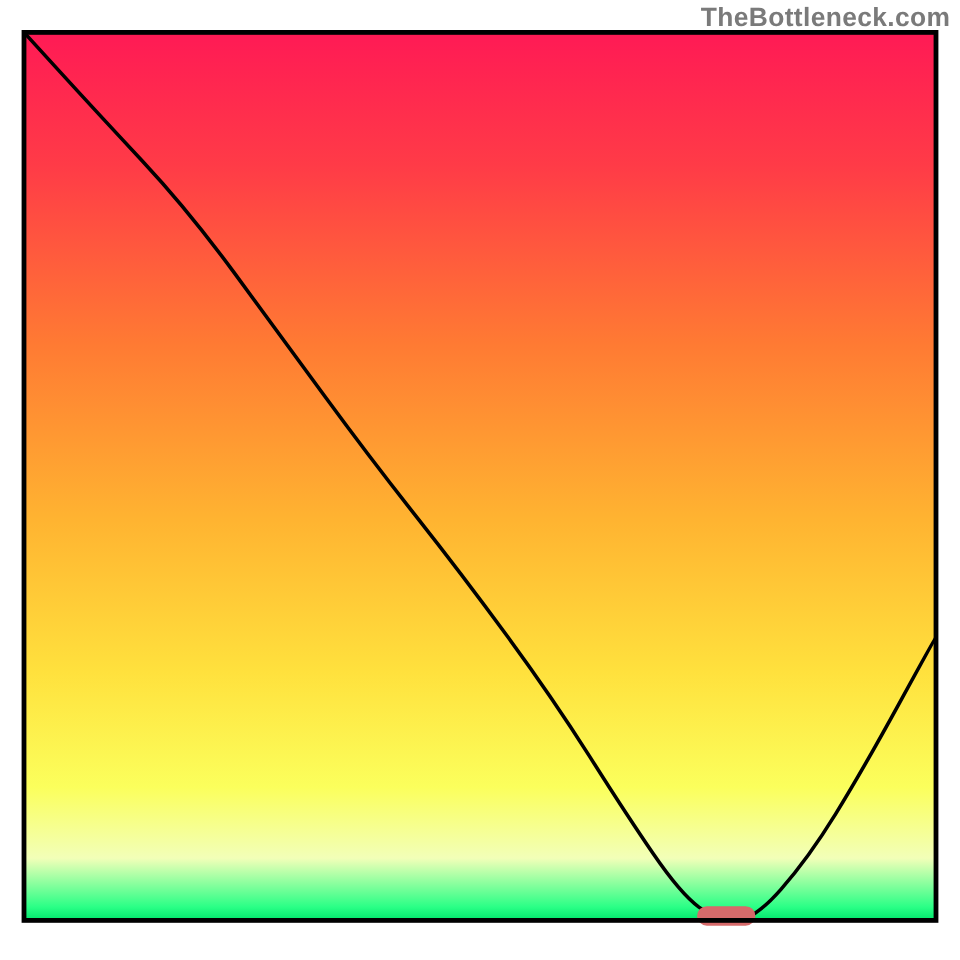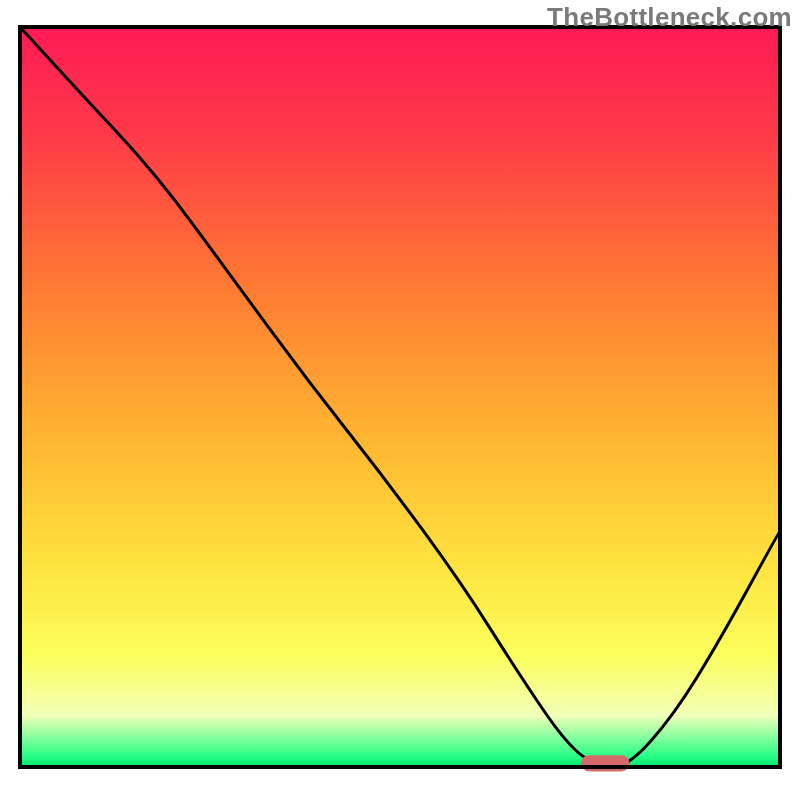--- a/index.html
+++ b/index.html
@@ -13,21 +13,21 @@
   .container {
     position: relative;
     width: 800px;
     height: 800px;
   }
   .watermark {
     position: absolute;
     top: 2px;
     right: 8px;
     font-family: Arial, Helvetica, sans-serif;
-    font-size: 26px;
+    font-size: 22px;
     font-weight: bold;
     color: #7a7a7a;
     letter-spacing: 0.3px;
     z-index: 5;
   }
   svg.chart {
     position: absolute;
     left: 0;
     top: 0;
     width: 800px;

